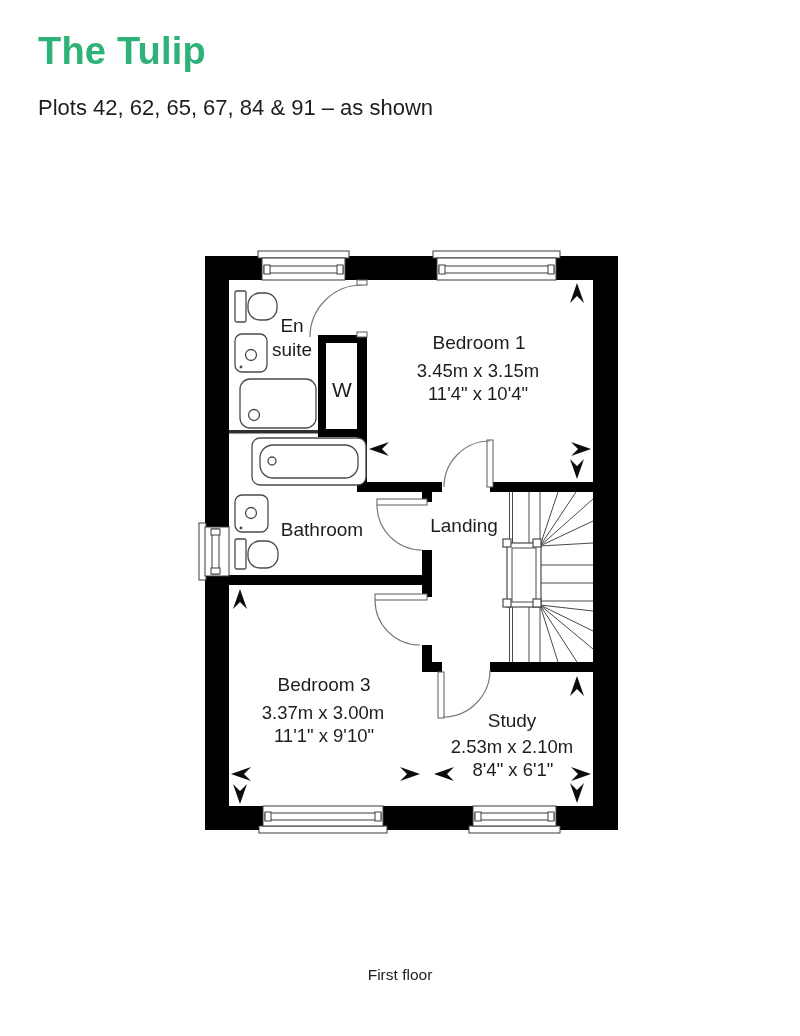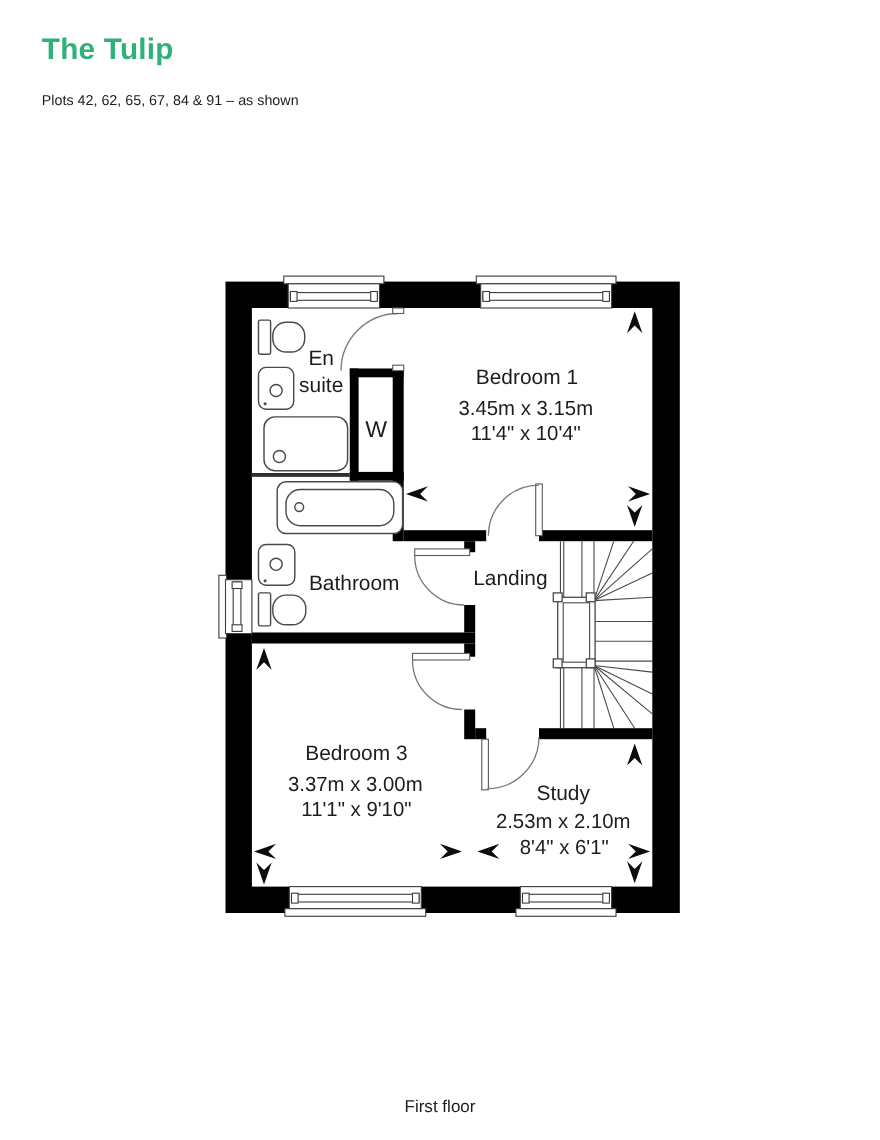--- a/index.html
+++ b/index.html
@@ -1,23 +1,23 @@
 <!DOCTYPE html>
 <html><head>
 <meta charset="utf-8">
 <style>
   html,body{margin:0;padding:0;background:#ffffff;}
   #page{position:relative;width:800px;height:1036px;background:#fff;overflow:hidden;
         font-family:"Liberation Sans","DejaVu Sans",sans-serif;color:#1d1d1b;}
   #header{position:absolute;left:38px;top:30px;}
-  #header h1{margin:0;font-size:27px;font-weight:bold;color:#2eb278;letter-spacing:.2px;}
-  #header p{margin:0;font-size:13px;color:#1d1d1b;}
+  #header h1{margin:0;font-size:38px;font-weight:bold;color:#2eb278;letter-spacing:.2px;}
+  #header p{margin:0;font-size:22px;color:#1d1d1b;}
   #header p.l1{margin-top:22px;}
   #header p.l2{margin-top:12px;}
-  #caption{position:absolute;top:998px;left:0;width:100%;text-align:center;font-size:15.5px;color:#1d1d1b;}
+  #caption{position:absolute;top:966px;left:0;width:100%;text-align:center;font-size:15.5px;color:#1d1d1b;}
   svg{position:absolute;left:0;top:0;}
   .wall{fill:#000;}
   .win{fill:#fff;stroke:#3c3c3c;stroke-width:1;}
   .fx{fill:#fff;stroke:#4a4a4a;stroke-width:1.3;}
   .fxdot{fill:#4a4a4a;stroke:none;}
   .door{fill:none;stroke:#7a7a7a;stroke-width:1.2;}
   .leaf{fill:#fff;stroke:#5a5a5a;stroke-width:1;}
   .st{stroke:#4a4a4a;stroke-width:1;fill:none;}
   .stf{fill:#fff;stroke:#4a4a4a;stroke-width:1.2;}
   .arr{fill:#0c0c0c;stroke:none;}

